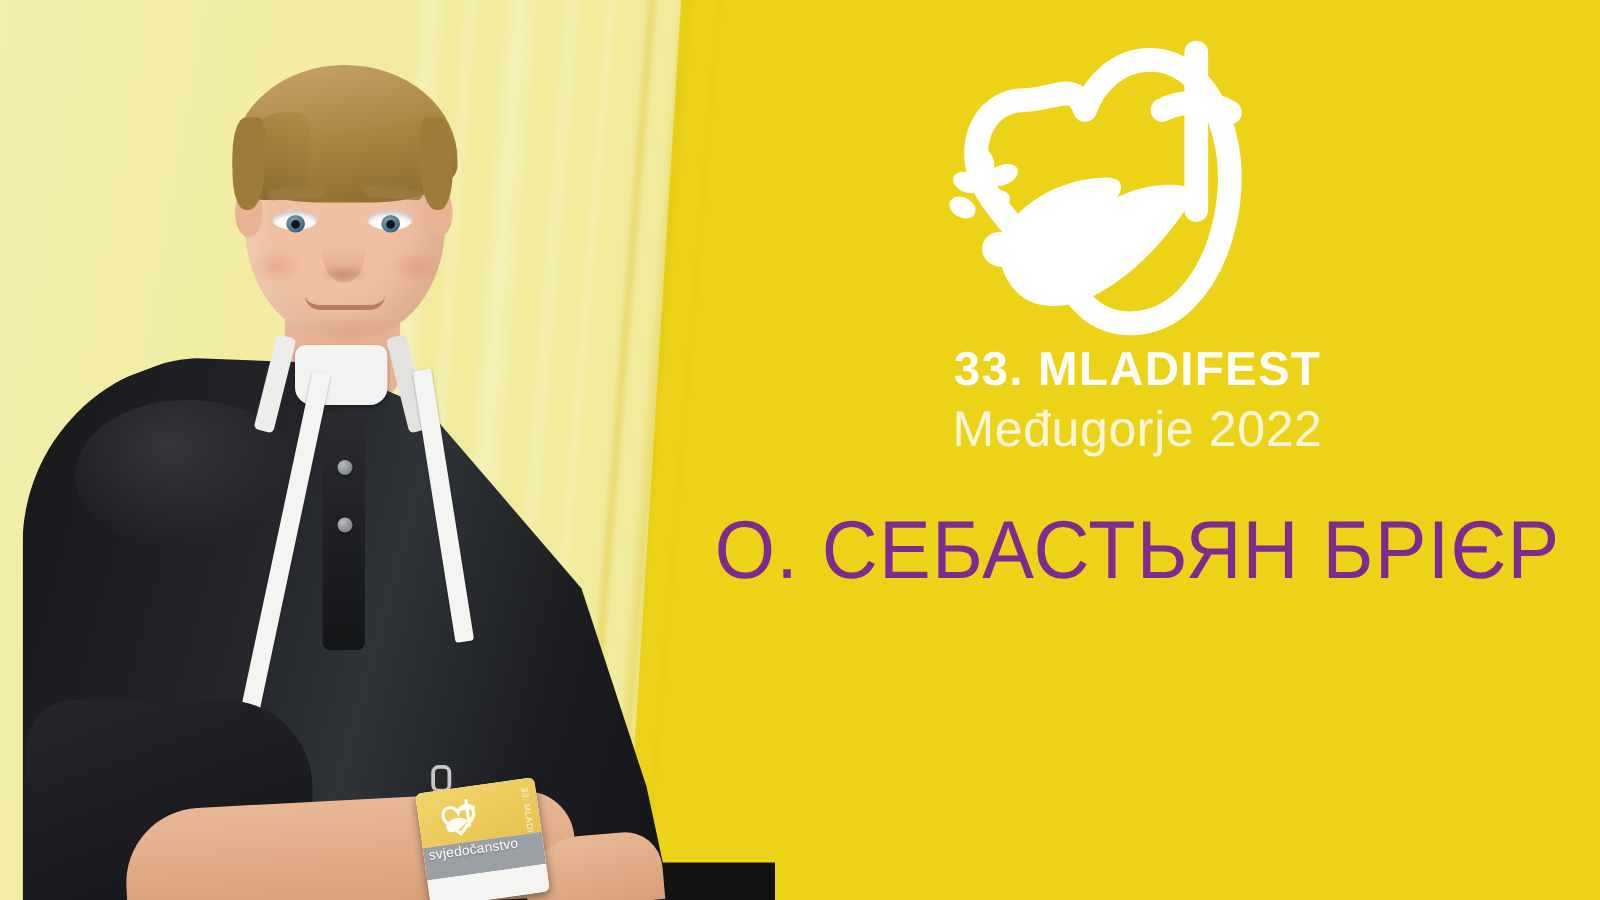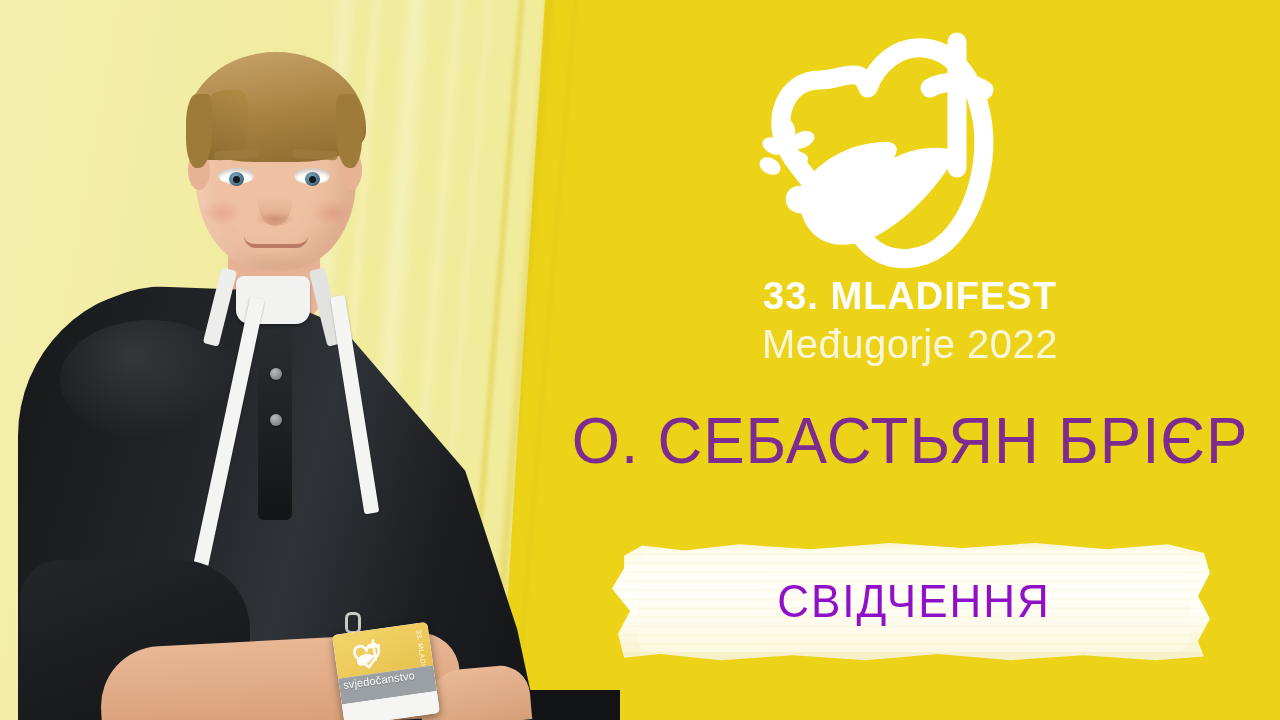--- a/index.html
+++ b/index.html
@@ -259,21 +259,14 @@
     <ellipse cx="30" cy="128" rx="12" ry="8" fill="#FFFFFF" transform="rotate(22 30 128)"></ellipse>
     <ellipse cx="52" cy="142" rx="12" ry="8" fill="#FFFFFF" transform="rotate(-10 52 142)"></ellipse>
     <ellipse cx="26" cy="148" rx="11" ry="8" fill="#FFFFFF" transform="rotate(28 26 148)"></ellipse>
   </svg>
 
   <div class="fest-line fest-title" style="left:540px;right:0;">33.  MLADIFEST</div>
   <div class="fest-sub" style="left:540px;right:0;">Međugorje 2022</div>
 
   <div class="speaker">О. СЕБАСТЬЯН БРІЄР</div>
 
-  <div class="banner">
-    <div class="brush">
-      <div class="brush-inner"></div>
-      <div class="brush-streaks"></div>
-    </div>
-    <div class="banner-text">СВІДЧЕННЯ</div>
-  </div>
 
 </div>
 
 </body></html>

